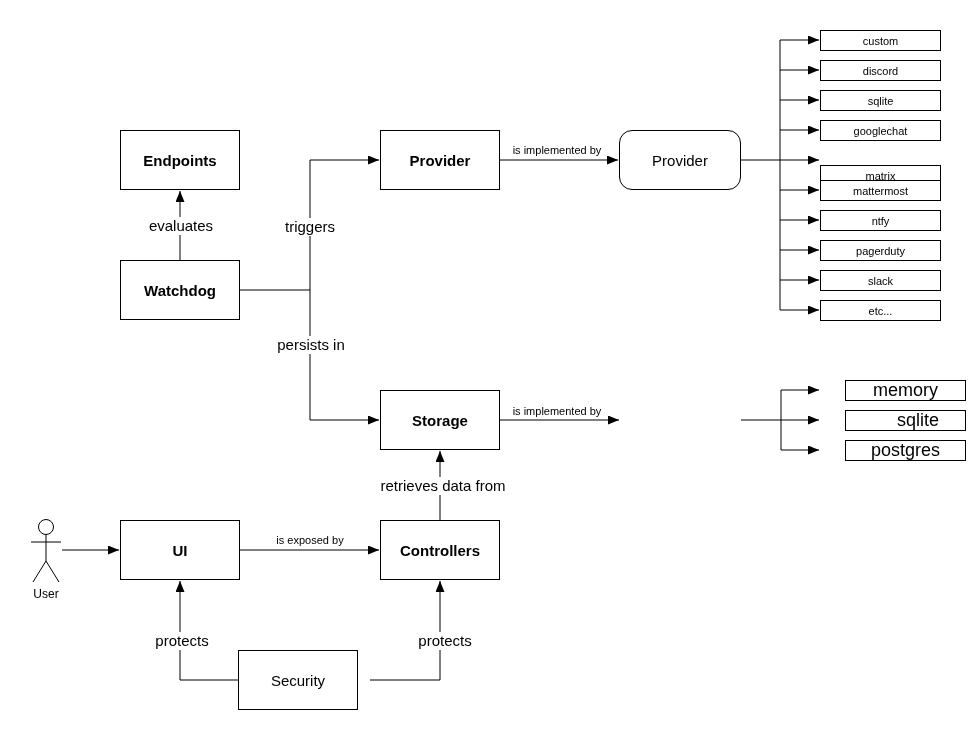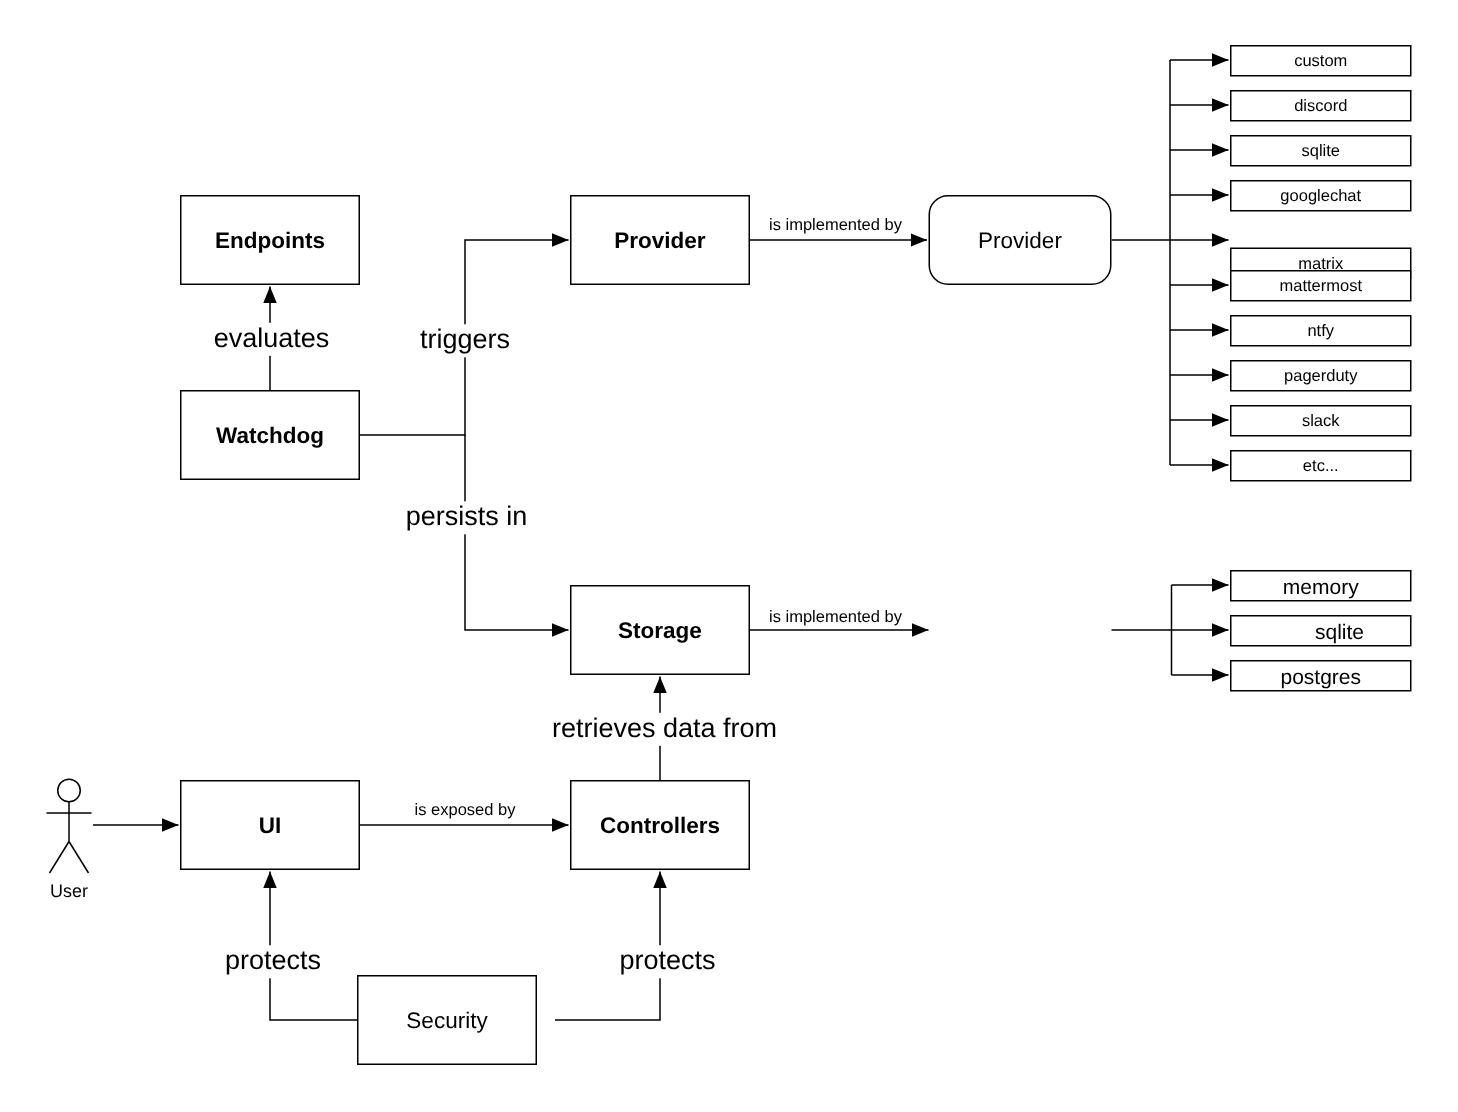--- a/index.html
+++ b/index.html
@@ -39,28 +39,28 @@
     width: 121px;
     height: 21px;
     background: #ffffff;
     border: 1px solid #000000;
     display: flex;
     align-items: center;
     justify-content: center;
     font-size: 11px;
     text-align: center;
   }
-  .leaf.big { font-size: 14px; }
+  .leaf.big { font-size: 18px; margin-left: 25px; }
   .elabel {
     position: absolute;
     transform: translate(-50%, -50%);
     background: #ffffff;
     padding: 0 3px;
     white-space: nowrap;
-    font-size: 18px;
+    font-size: 15px;
     line-height: 1.2;
   }
   .elabel.small { font-size: 11px; }
   .elabel.tiny { font-size: 12px; }
 </style>
 </head>
 <body>
 
 <div class="canvas">
 

